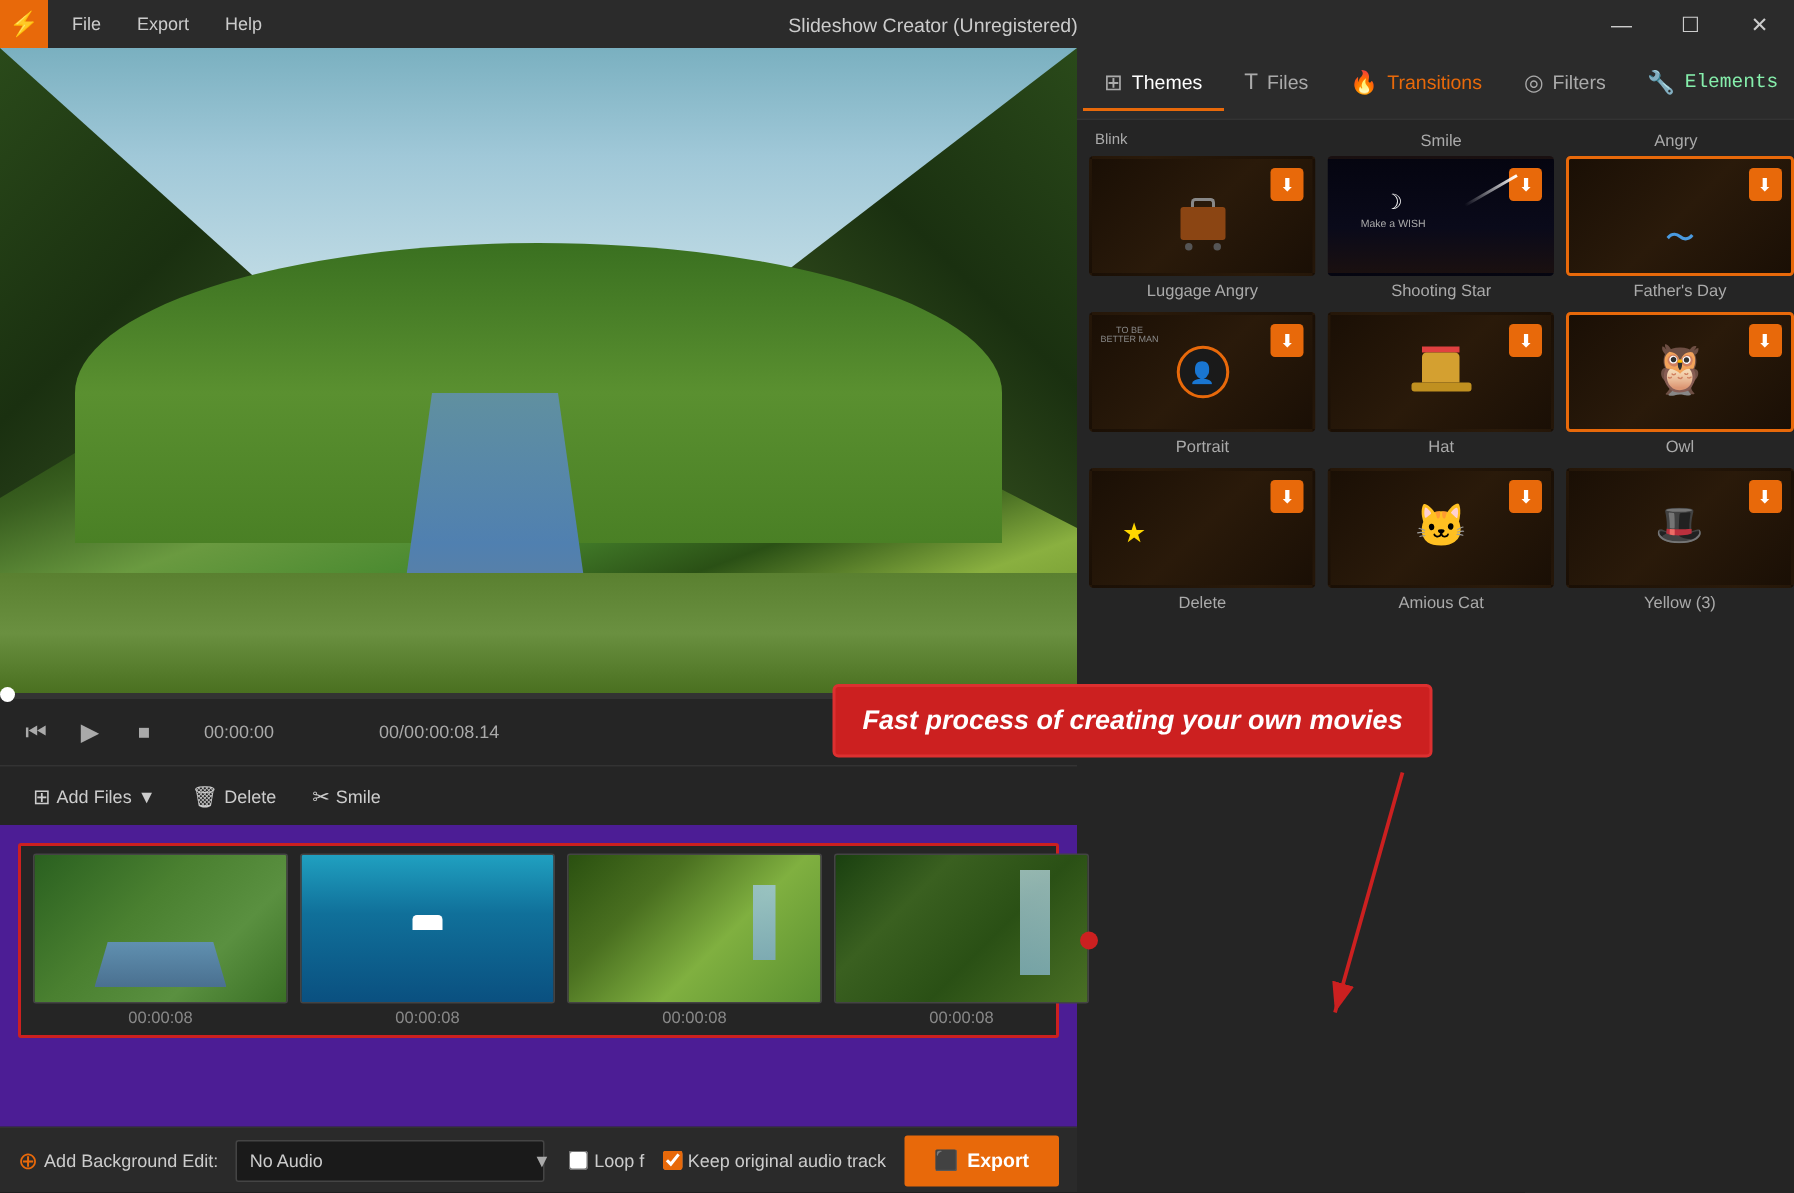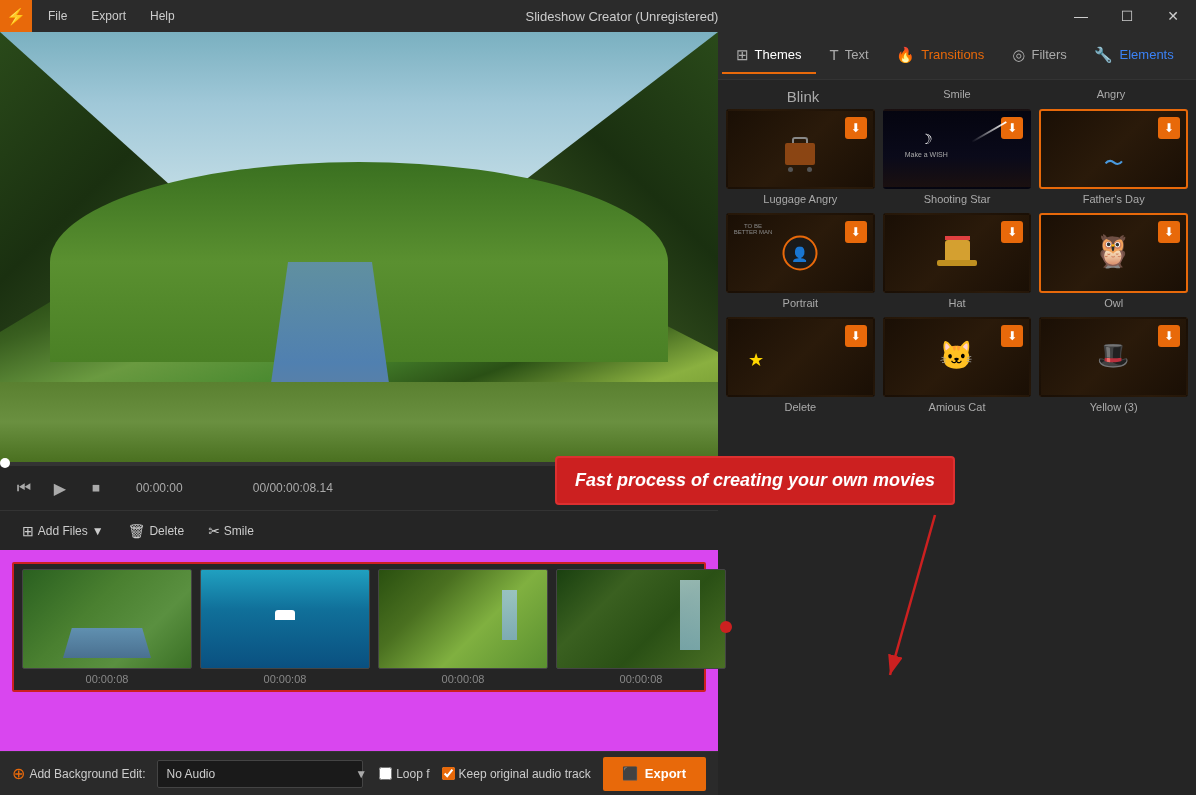--- a/index.html
+++ b/index.html
@@ -220,21 +220,21 @@
       color: #ccc;
       cursor: pointer;
       font-size: 12px;
       border-radius: 3px;
     }
     .toolbar-btn .icon { font-size: 14px; }
 
     
     #timeline {
       flex: 1;
-      background: #d946ef;
+      background: #4c1d95;
       padding: 12px;
       position: relative;
     }
     #timeline-inner {
       display: flex;
       gap: 8px;
       border: 2px solid #cc2020;
       padding: 8px;
       background: #252525;
       border-radius: 2px;
@@ -712,40 +712,40 @@
 
   <div id="right-panel">
 
     <div id="tabs">
       <div class="tab tab-themes active">
         <span class="tab-icon">⊞</span>
         <span>Themes</span>
       </div>
       <div class="tab tab-text">
         <span class="tab-icon">T</span>
-        <span>Text</span>
+        <span>Files</span>
       </div>
       <div class="tab tab-transitions">
         <span class="tab-icon" style="color:#e8690a;">🔥</span>
         <span style="color:#e8690a;">Transitions</span>
       </div>
       <div class="tab tab-filters">
         <span class="tab-icon">◎</span>
         <span>Filters</span>
       </div>
       <div class="tab tab-elements">
         <span class="tab-icon" style="color:#e8690a;">🔧</span>
-        <span style="color:#3b82f6;">Elements</span>
+        <span style="color:#86efac;font-family:Liberation Mono, monospace;">Elements</span>
       </div>
     </div>
 
     <div id="theme-grid">
 
       <div class="theme-row" style="margin-bottom:4px; padding: 0 4px;">
-        <div style="flex:1; text-align:center; color:#aaa; font-size:15px;">Blink</div>
+        <div style="flex:1; text-align:left; color:#aaa; font-size:10px;">Blink</div>
         <div style="flex:1; text-align:center; color:#aaa; font-size:11px;">Smile</div>
         <div style="flex:1; text-align:center; color:#aaa; font-size:11px;">Angry</div>
       </div>
 
       <div class="theme-row">
 
         <div class="theme-item">
           <div class="theme-thumb theme-bg-dark">
             <div class="download-badge">⬇</div>
             <div class="luggage-cart">

